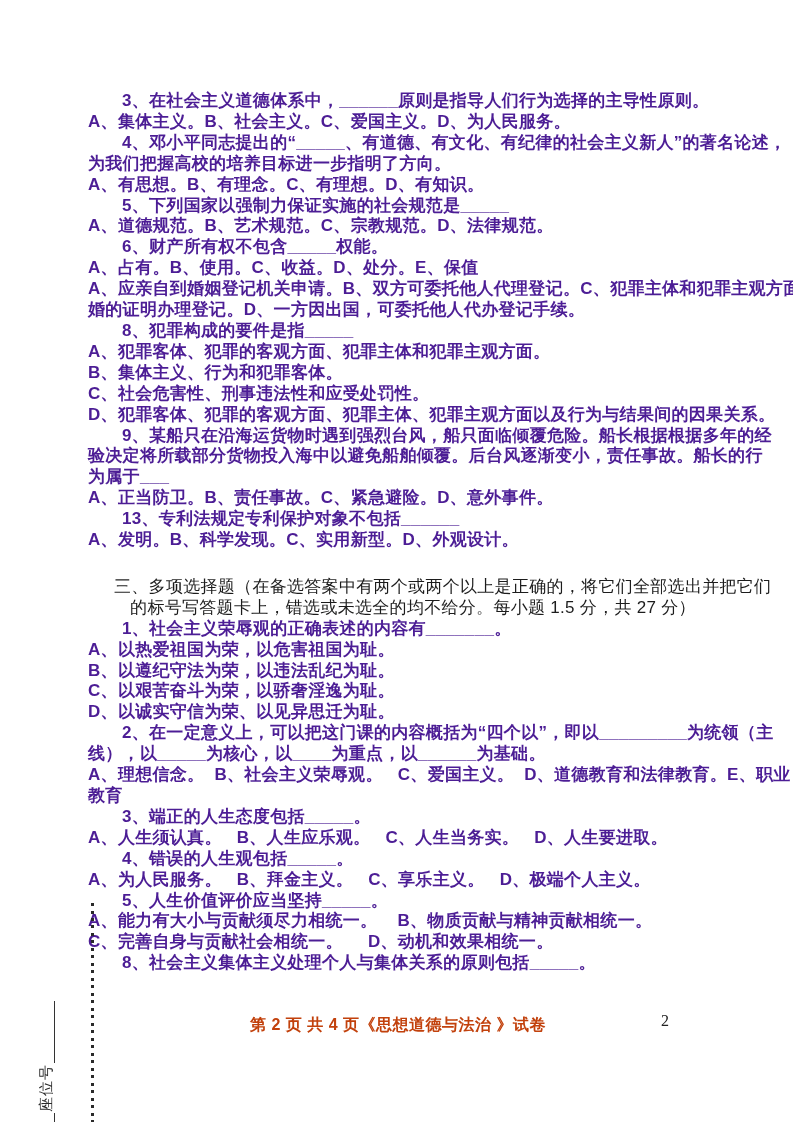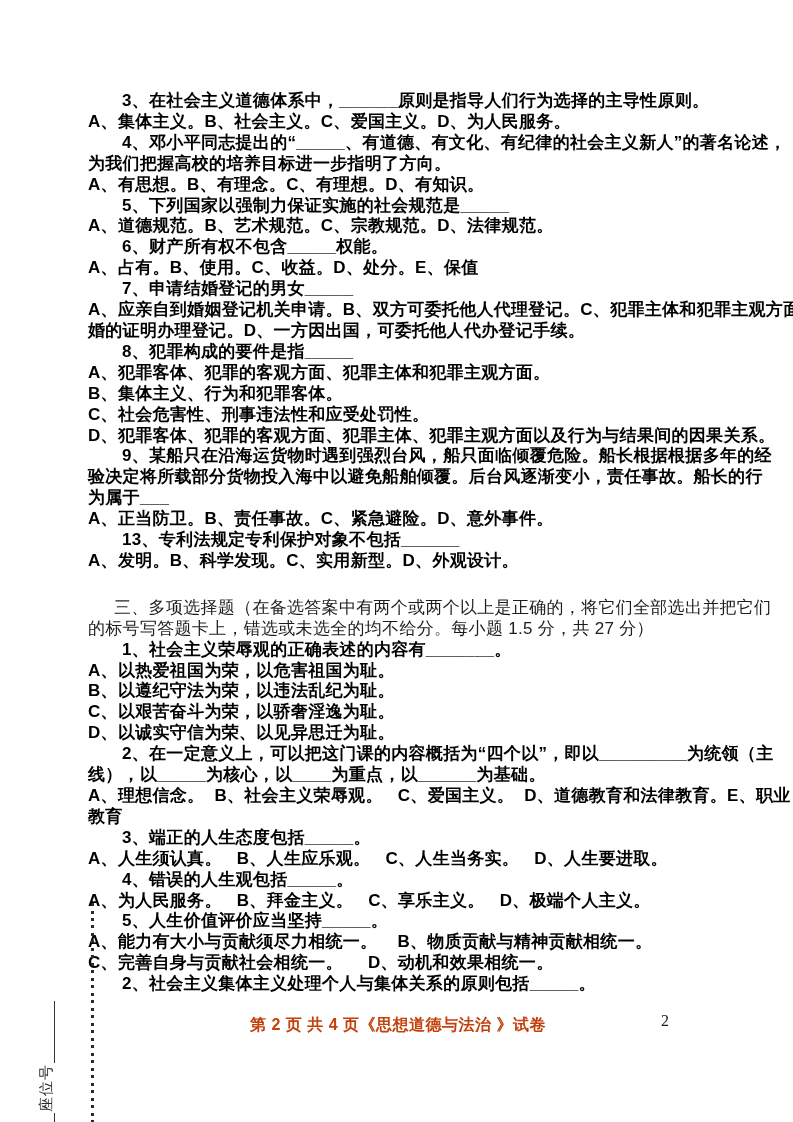--- a/index.html
+++ b/index.html
@@ -16,26 +16,26 @@
   .content {
     position:absolute;
     left:88px; top:91px;
     width:650px;
   }
   .line {
     font-size:17px;
     line-height:20.9px;
     white-space:pre;
     font-weight:bold;
-    color:#000000;
+    color:#4c1d95;
     letter-spacing:0.3px;
   }
   .line.indent { padding-left:34px; }
 
-  .group-heading { margin-top:26px; }
+  .group-heading { margin-top:26px;text-align:center; }
   .group-heading .line { font-weight:normal; color:#1c1c1c; }
   .group-heading .line.indent { padding-left:26px; }
   .group-s3 { }
 
   .footer {
     position:absolute;
     left:88px; top:1015px;
     width:620px;
     text-align:center;
     font-size:16px;
@@ -90,21 +90,20 @@
       <div class="group-s2">
         <div class="line indent">3、在社会主义道德体系中，______原则是指导人们行为选择的主导性原则。</div>
         <div class="line">A、集体主义。B、社会主义。C、爱国主义。D、为人民服务。</div>
         <div class="line indent">4、邓小平同志提出的“_____、有道德、有文化、有纪律的社会主义新人”的著名论述，</div>
         <div class="line">为我们把握高校的培养目标进一步指明了方向。</div>
         <div class="line">A、有思想。B、有理念。C、有理想。D、有知识。</div>
         <div class="line indent">5、下列国家以强制力保证实施的社会规范是_____</div>
         <div class="line">A、道德规范。B、艺术规范。C、宗教规范。D、法律规范。</div>
         <div class="line indent">6、财产所有权不包含_____权能。</div>
         <div class="line">A、占有。B、使用。C、收益。D、处分。E、保值</div>
-        <div class="line indent">7、申请结婚登记的男女_____</div>
         <div class="line">A、应亲自到婚姻登记机关申请。B、双方可委托他人代理登记。C、犯罪主体和犯罪主观方面</div>
         <div class="line">婚的证明办理登记。D、一方因出国，可委托他人代办登记手续。</div>
         <div class="line indent">8、犯罪构成的要件是指_____</div>
         <div class="line">A、犯罪客体、犯罪的客观方面、犯罪主体和犯罪主观方面。</div>
         <div class="line">B、集体主义、行为和犯罪客体。</div>
         <div class="line">C、社会危害性、刑事违法性和应受处罚性。</div>
         <div class="line">D、犯罪客体、犯罪的客观方面、犯罪主体、犯罪主观方面以及行为与结果间的因果关系。</div>
         <div class="line indent">9、某船只在沿海运货物时遇到强烈台风，船只面临倾覆危险。船长根据根据多年的经</div>
         <div class="line">验决定将所载部分货物投入海中以避免船舶倾覆。后台风逐渐变小，责任事故。船长的行</div>
         <div class="line">为属于___</div>
@@ -126,21 +125,21 @@
         <div class="line">线），以_____为核心，以____为重点，以______为基础。</div>
         <div class="line">A、理想信念。  B、社会主义荣辱观。   C、爱国主义。  D、道德教育和法律教育。E、职业</div>
         <div class="line">教育</div>
         <div class="line indent">3、端正的人生态度包括_____。</div>
         <div class="line">A、人生须认真。   B、人生应乐观。   C、人生当务实。   D、人生要进取。</div>
         <div class="line indent">4、错误的人生观包括_____。</div>
         <div class="line">A、为人民服务。   B、拜金主义。   C、享乐主义。   D、极端个人主义。</div>
         <div class="line indent">5、人生价值评价应当坚持_____。</div>
         <div class="line">A、能力有大小与贡献须尽力相统一。    B、物质贡献与精神贡献相统一。</div>
         <div class="line">C、完善自身与贡献社会相统一。     D、动机和效果相统一。</div>
-        <div class="line indent">2、社会主义集体主义处理个人与集体关系的原则包括_____。</div>
+        <div class="line indent">8、社会主义集体主义处理个人与集体关系的原则包括_____。</div>
       </div>
     </div>
 
   <div class="footer">第 2 页 共 4 页《思想道德与法治 》试卷</div>
 
   <div class="pagenum">2</div>
 
   <div class="dotted-line"></div>
 
   <div class="seat">

